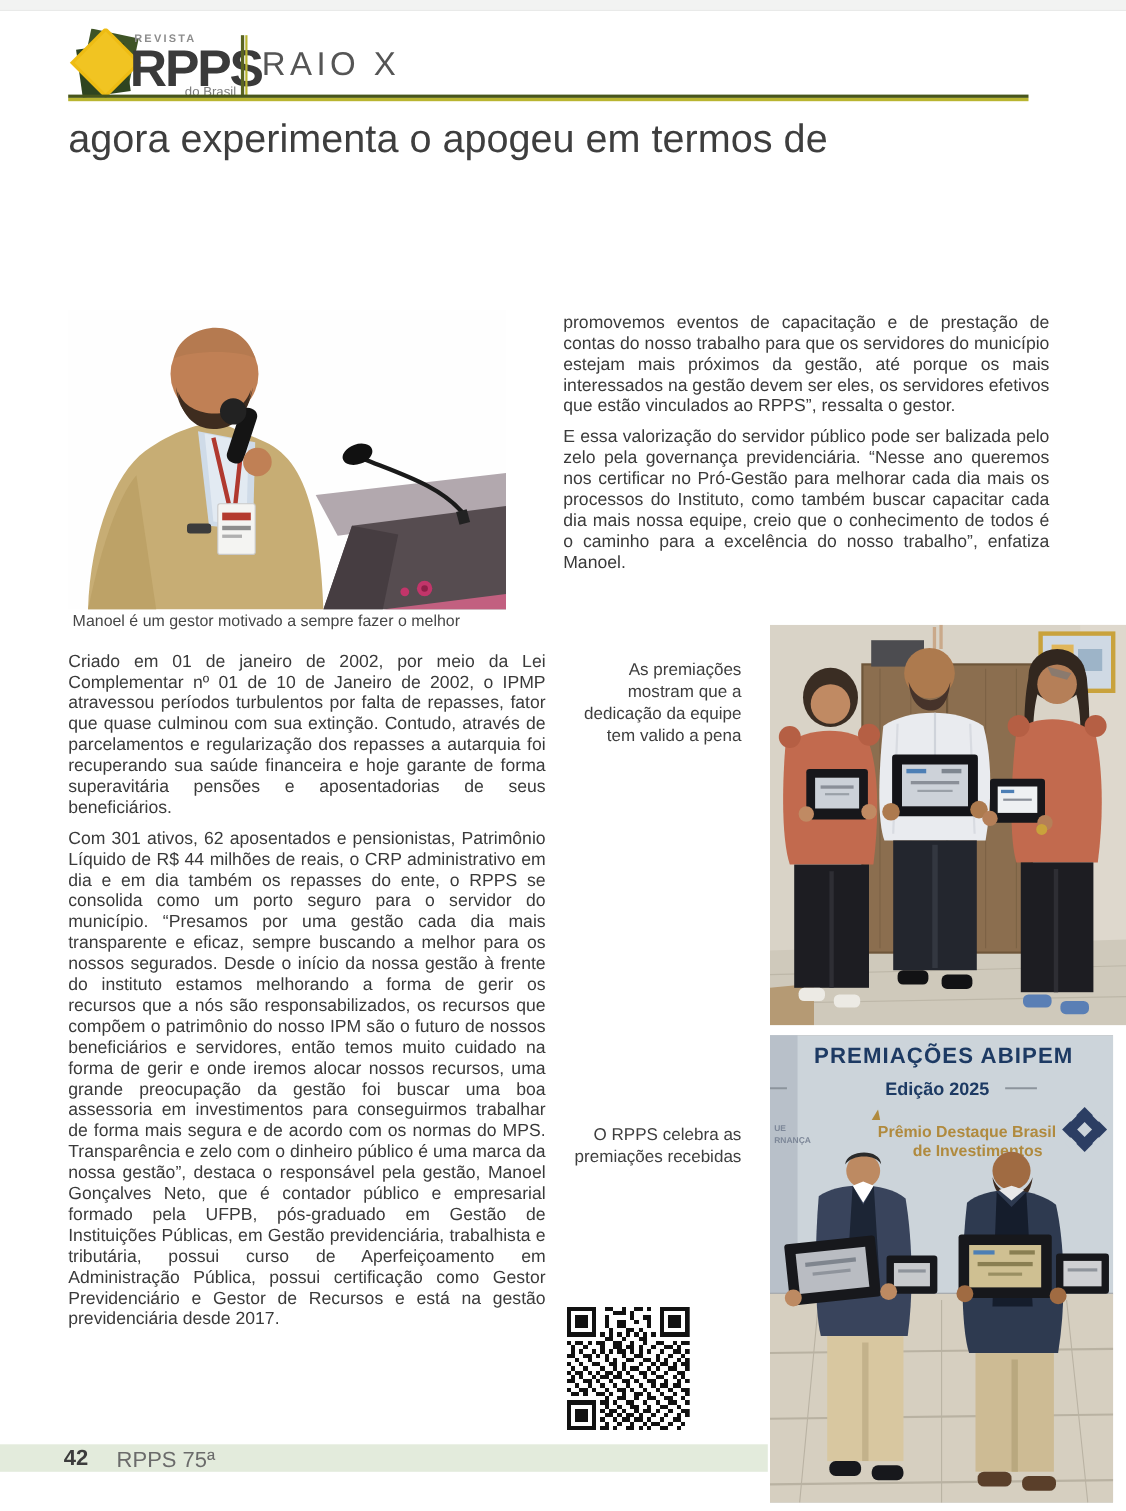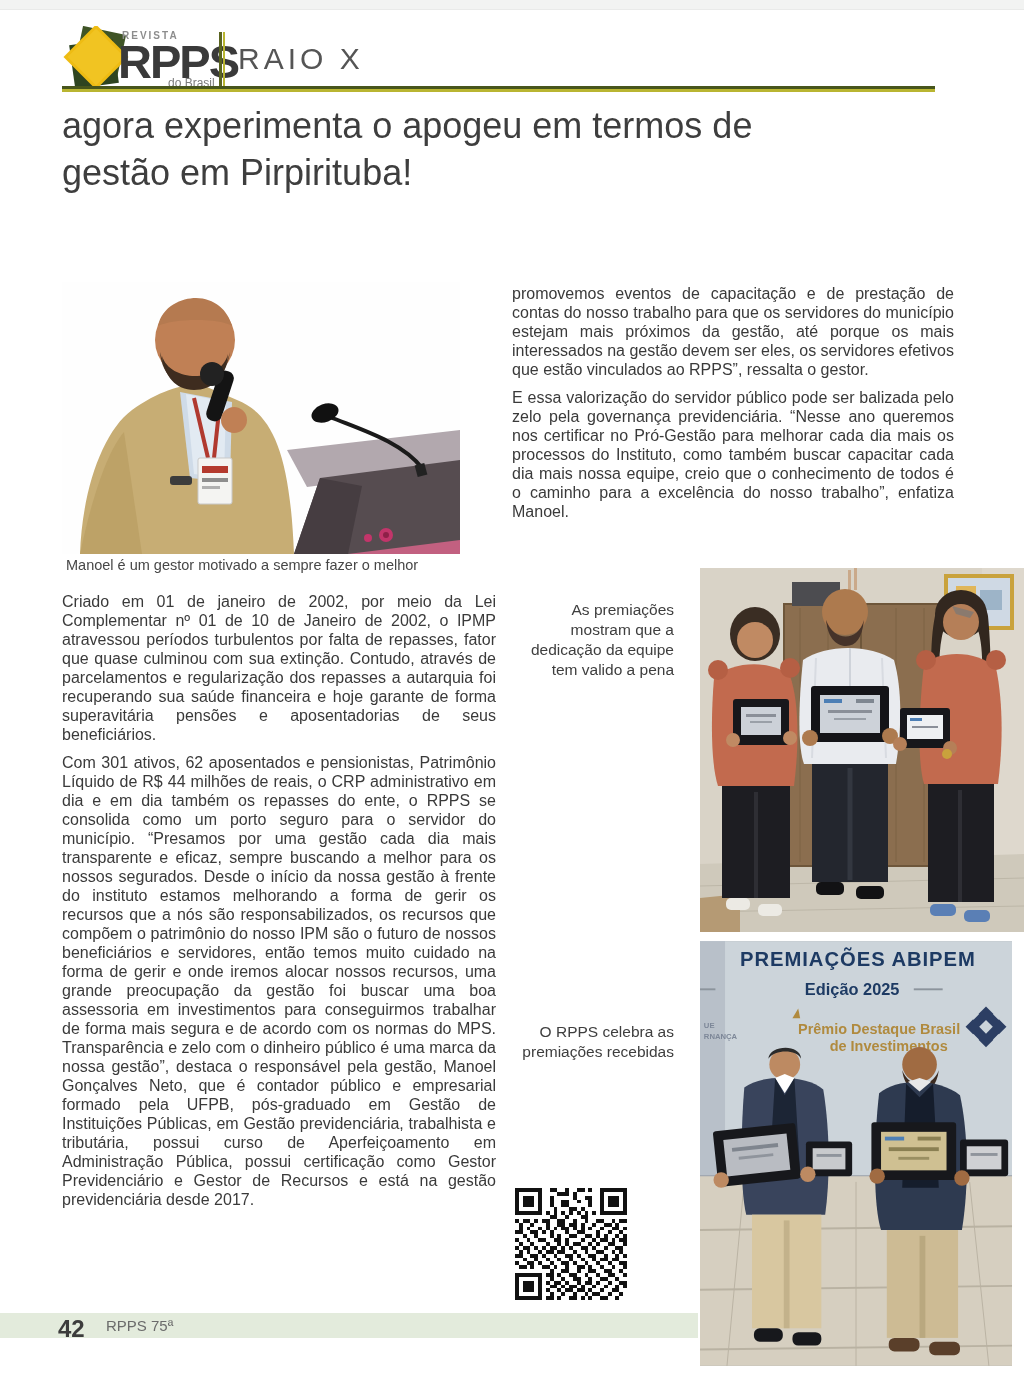--- a/index.html
+++ b/index.html
@@ -45,22 +45,22 @@
   .main-photo  { left:62px;  top:282px; width:398px; height:272px; background:#fefefe; }
   .photo-office { left:700px; top:568px; width:324px; height:364px; }
   .photo-abipem { left:700px; top:933px; width:312px; height:441px; }
   .photo-office svg, .photo-abipem svg, .main-photo svg { display:block; width:100%; height:100%; }
 
   .qr { left:515px; top:1188px; width:112px; height:112px; }
   .qr svg { display:block; width:100%; height:100%; }
 
   
   .footer-band { left:0; top:1313px; width:698px; height:25px; background:#e3ebdc; }
-  .page-num { left:58px; top:1315px; font-size:24px; font-weight:bold; color:#3c3c3c; }
-  .issue    { left:106px; top:1317px; font-size:15px; color:#6b6b6b; }
+  .page-num { left:58px; top:1315px; font-size:20px; font-weight:bold; color:#3c3c3c; }
+  .issue    { left:106px; top:1317px; font-size:20px; color:#6b6b6b; }
 </style>
 </head>
 <body>
 
 <div class="abs top-strip"></div>
 
 <div class="abs logo-diamond">
   <svg viewBox="0 0 70 66">
     <rect x="16" y="4" width="44" height="44" fill="#3f5426" transform="rotate(12 38 26)"></rect>
     <rect x="10" y="16" width="44" height="44" fill="#2e4420" transform="rotate(-8 32 38)"></rect>
@@ -76,21 +76,20 @@
     <span class="y"></span>
   </div>
 <div class="abs section-title">RAIO X</div>
 <div class="abs header-rule">
     <div class="d"></div>
     <div class="l"></div>
   </div>
 
 <div class="abs headline">
   <div>agora experimenta o apogeu em termos de</div>
-  <div>gestão em Pirpirituba!</div>
 </div>
 
 <div class="abs main-photo">
   <svg viewBox="0 0 398 272">
     <rect width="398" height="272" fill="#fefefe"></rect>
 
     <g>
       <polygon points="225,168 398,148 398,185 245,205" fill="#b2a8ae"></polygon>
       <polygon points="232,272 258,196 398,178 398,272" fill="#564c50"></polygon>
       <polygon points="232,272 258,196 300,204 286,272" fill="#463d41"></polygon>

